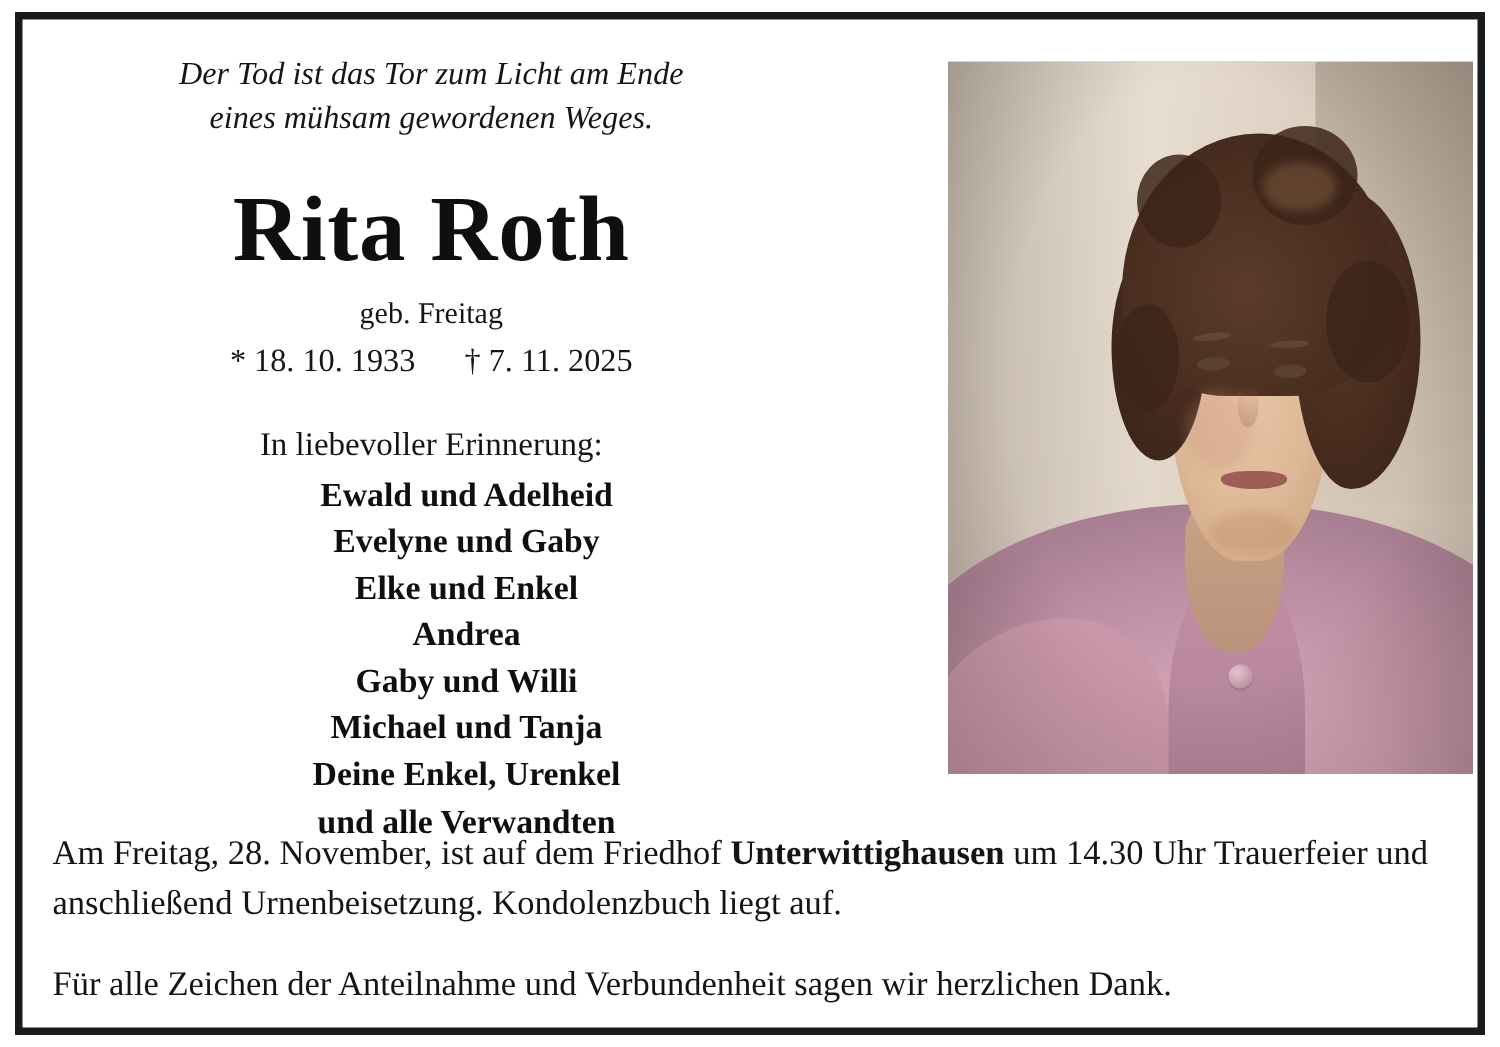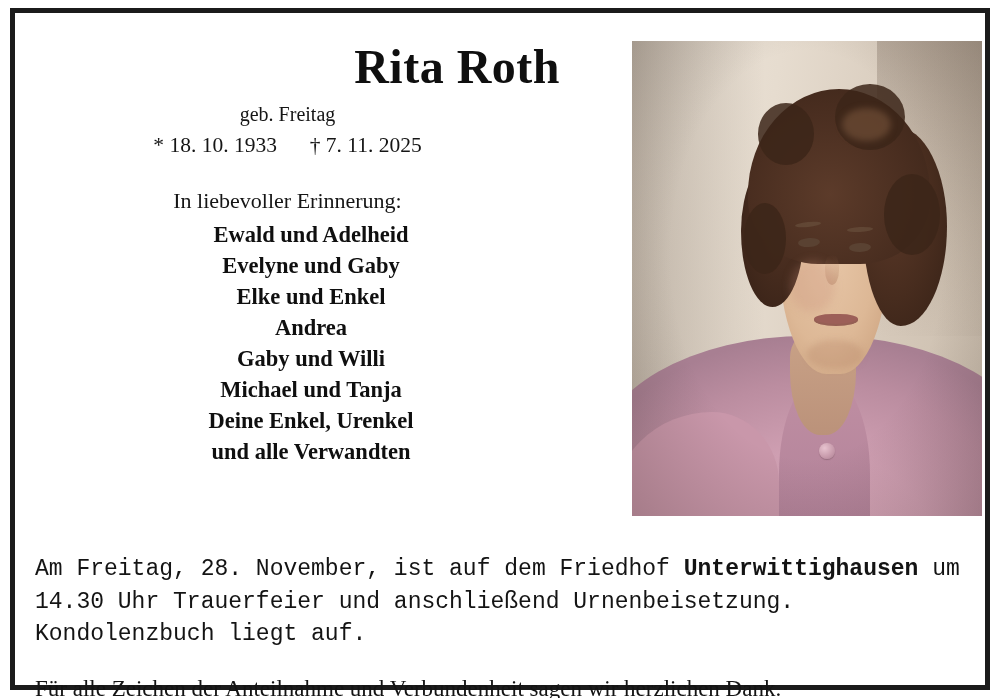--- a/index.html
+++ b/index.html
@@ -54,25 +54,24 @@
     font-style: italic;
     font-size: 21.5px;
     line-height: 1.33;
     color: #151515;
   }
   .motto .l2 {
     display: block;
   }
   .name {
     margin-top: 26px;
-    font-size: 48px;
+    font-size: 62px;
     font-weight: bold;
     letter-spacing: 0.5px;
     color: #0f0f0f;
-    text-align: right;
   }
   .maiden {
     margin-top: 9px;
     font-size: 20px;
     color: #151515;
   }
   .dates {
     margin-top: 7px;
     font-size: 21.5px;
     color: #151515;
@@ -302,21 +301,20 @@
     right: 0;
     top: 540px;
     padding: 0 20px 0 20px;
     box-sizing: border-box;
   }
   .para1 {
     font-size: 23px;
     line-height: 1.42;
     text-align: left;
     color: #141414;
-    font-family: Liberation Mono, monospace;
   }
   .para1 b {
     font-weight: bold;
   }
   .para2 {
     margin-top: 22px;
     font-size: 23px;
     line-height: 1.42;
     text-align: left;
     color: #141414;
@@ -327,20 +325,24 @@
 
 <div class="page">
   <div class="border-frame"></div>
 
   <div class="inner">
 
     <div class="upper">
 
       <div class="left-col">
 
+        <div class="motto">
+          <span>Der Tod ist das Tor zum Licht am Ende</span>
+          <span class="l2">eines mühsam gewordenen Weges.</span>
+        </div>
 
         <div class="name">Rita Roth</div>
 
         <div class="maiden">geb. Freitag</div>
 
         <div class="dates">
           <span>* 18. 10. 1933</span>
           <span class="sep"></span>
           <span>† 7. 11. 2025</span>
         </div>

